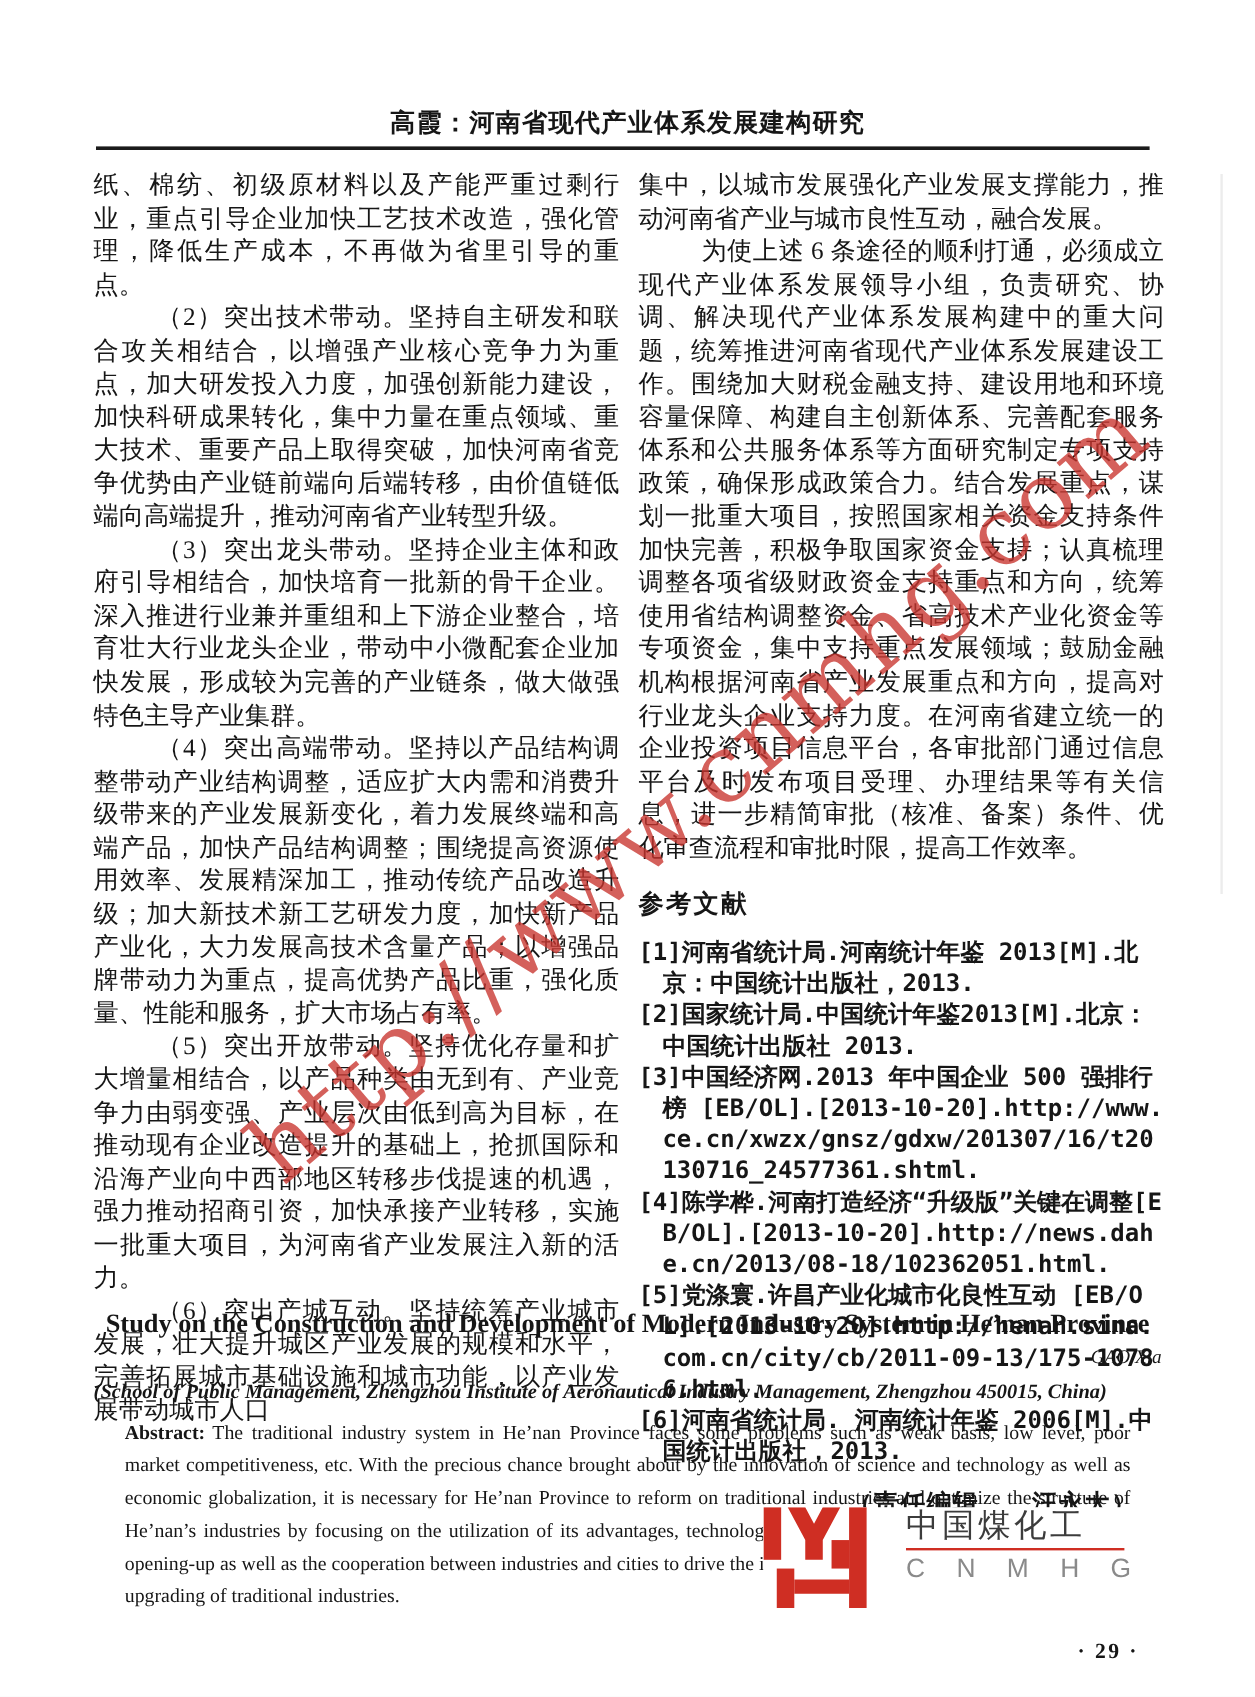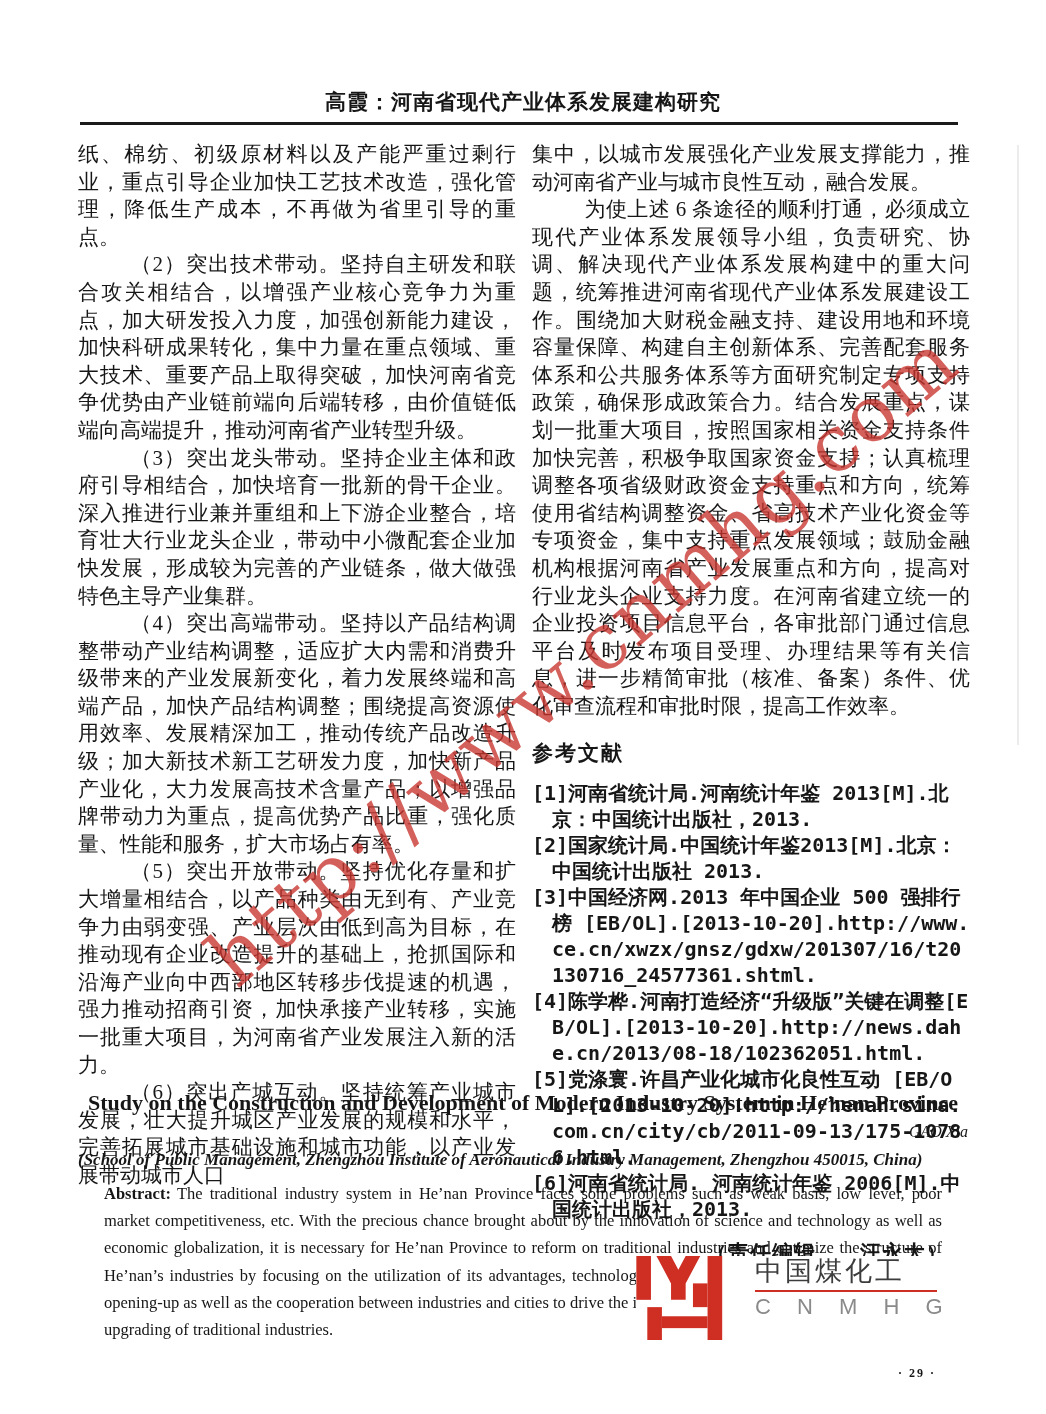--- a/index.html
+++ b/index.html
@@ -91,21 +91,21 @@
     font-size:27px;color:#3c3c3c;letter-spacing:3px;line-height:1.15;
   }
   .logo-rule{height:2px;background:#cf2e23;margin:3px 0 4px 0;width:182px;}
   .logo-en{
     font-family:"Liberation Sans",sans-serif;
     font-size:22px;color:#8a8a8a;letter-spacing:10px;line-height:1;
   }
   
   .page-number{
     position:absolute;left:898px;top:1366px;
-    font-size:12px;letter-spacing:2px;font-weight:bold;
+    font-size:18px;letter-spacing:2px;font-weight:bold;
   }
   .scan-line{
     position:absolute;left:1017px;top:145px;width:2px;height:600px;
     background:rgba(110,110,110,.13);
   }
 </style>
 </head>
 <body>
 
 <div class="page">

